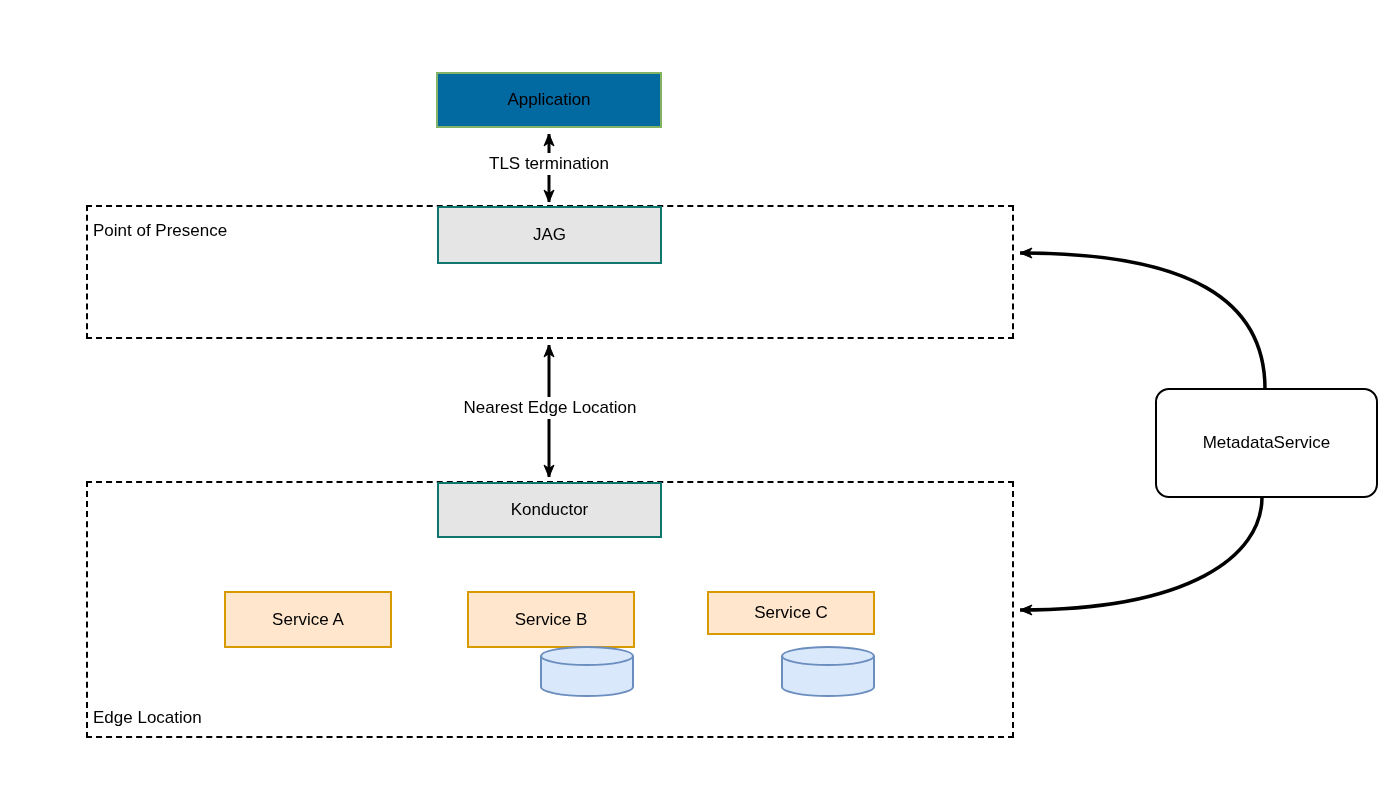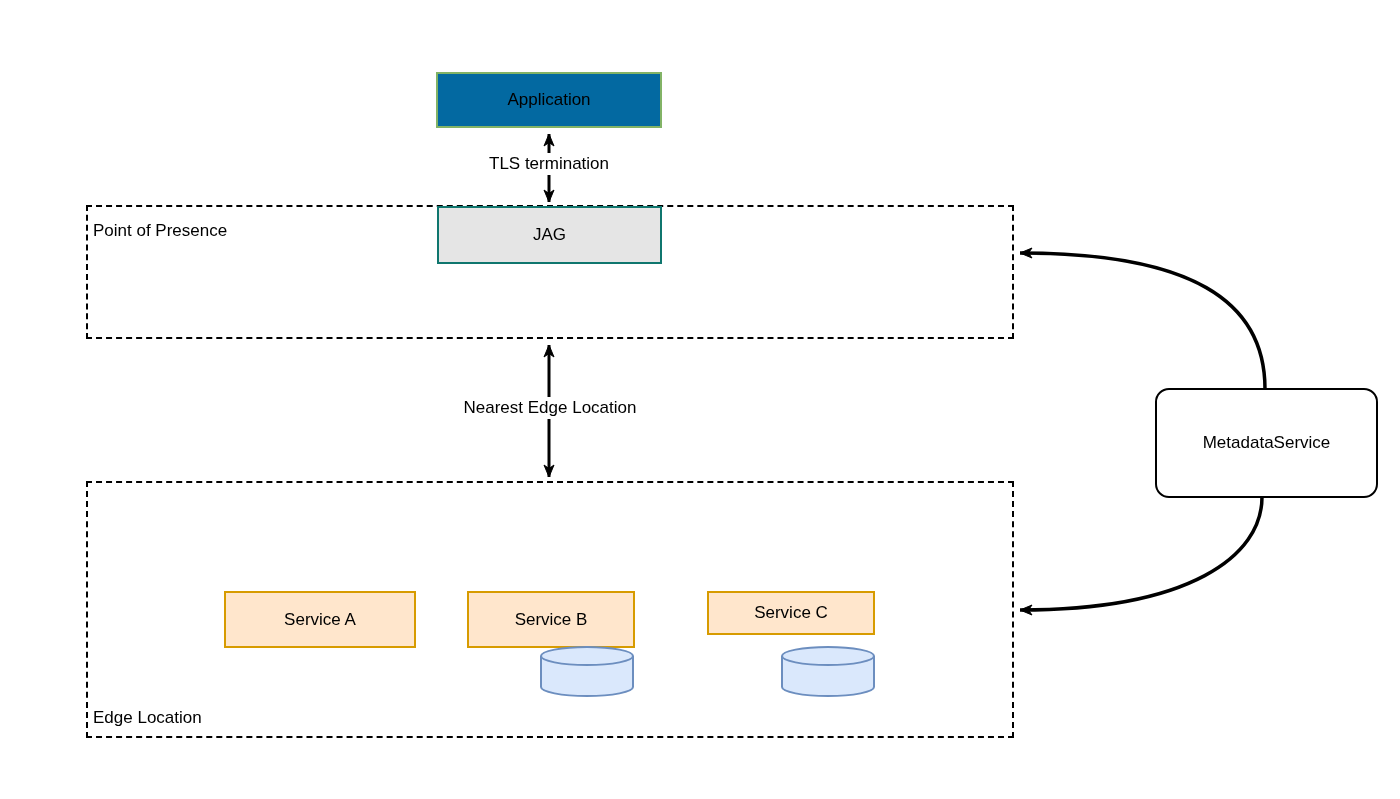--- a/index.html
+++ b/index.html
@@ -49,21 +49,21 @@
     text-align: center;
     z-index: 2;
   }
   .box.green  { background: #0369a1; border: 2px solid #82b366; }
   .box.white  { background: #e5e5e5; border: 2px solid #0f766e; align-items: center; }
   .box.orange { background: #ffe6cc; border: 2px solid #d79b00; }
 
   .box.app       { left: 436px;  top: 72px;  width: 226px; height: 56px; }
   .box.jag       { left: 437px;  top: 206px; width: 225px; height: 58px; }
   .box.konductor { left: 437px;  top: 482px; width: 225px; height: 56px; }
-  .box.svc-a     { left: 224px;  top: 591px; width: 192px; height: 57px; }
+  .box.svc-a     { left: 224px;  top: 591px; width: 168px; height: 57px; }
   .box.svc-b     { left: 467px;  top: 591px; width: 168px; height: 57px; }
   .box.svc-c     { left: 707px;  top: 591px; width: 168px; height: 44px; }
 
   .box.metadata {
     left: 1155px; top: 388px; width: 223px; height: 110px;
     background: #ffffff;
     border: 2px solid #000000;
     border-radius: 14px;
     flex-direction: row;
     line-height: 24px;
@@ -105,20 +105,23 @@
   </div>
 
   <div class="box green app">
     <span>Application</span>
   </div>
 
   <div class="box white jag">
     <span>JAG</span>
   </div>
 
+  <div class="box white konductor">
+    <span>Konductor</span>
+  </div>
 
   <div class="box orange svc-a">
     <span>Service A</span>
   </div>
 
   <div class="box orange svc-b">
     <span>Service B</span>
   </div>
 
   <div class="box orange svc-c">

